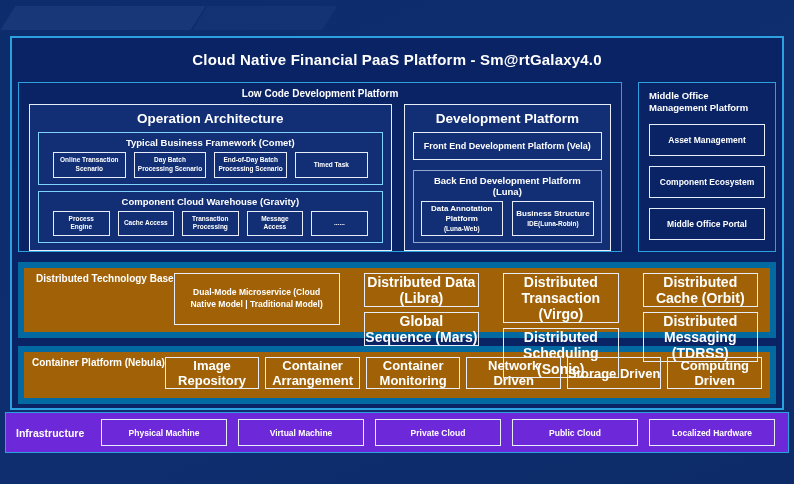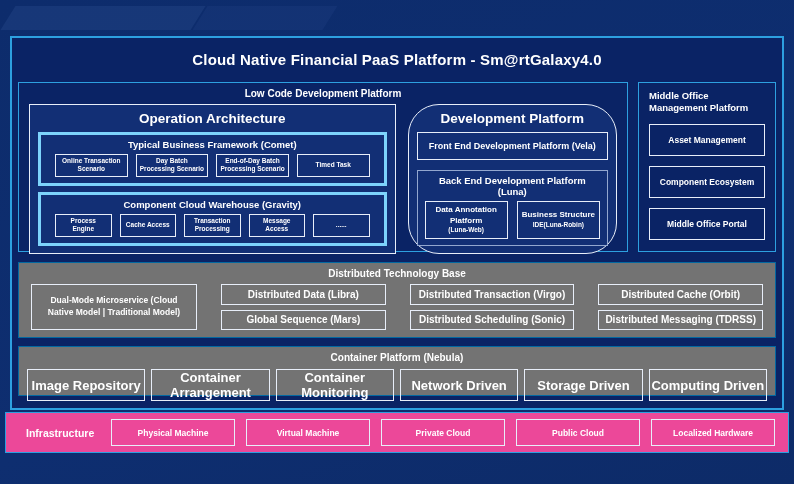--- a/index.html
+++ b/index.html
@@ -14,32 +14,32 @@
   .streak { position: absolute; pointer-events: none; }
   .streak.s1 { left: 8px; top: 6px; width: 190px; height: 24px; background: rgba(120,160,230,0.10); transform: skewX(-32deg); }
   .streak.s2 { left: 200px; top: 6px; width: 130px; height: 24px; background: rgba(120,160,230,0.06); transform: skewX(-32deg); }
 
   .main-frame {
     position: absolute; left: 10px; top: 36px; width: 774px; height: 374px;
     border: 2px solid #2da0e0; background: #0a2365;
   }
   .title { text-align: center; font-weight: bold; font-size: 15px; line-height: 20px; padding: 12px 0; letter-spacing: 0.2px; }
 
-  .upper { display: flex; gap: 10px; padding: 0 6px; height: 170px; }
+  .upper { display: flex; gap: 16px; padding: 0 6px; height: 170px; }
 
   .lcdp { flex: 1; border: 1px solid #2da0e0; padding: 5px 10px 8px; display: flex; flex-direction: column; }
   .lcdp-label { text-align: center; font-size: 10px; font-weight: bold; margin-bottom: 5px; }
   .lcdp-content { display: flex; gap: 12px; flex: 1; }
 
   .panel { border: 1px solid #e8eef9; background: #122f75; padding: 4px 8px 7px; display: flex; flex-direction: column; }
   .oa { flex: 1.82; }
-  .dp { flex: 1; border-radius: 31px; }
+  .dp { flex: 1; }
   .panel-title { text-align: center; font-size: 13.5px; font-weight: bold; padding: 2px 0 6px; }
 
-  .sub-sec { border: 3px solid #7dd3fc; padding: 2px 14px 6px; display: flex; flex-direction: column; flex: 1; }
+  .sub-sec { border: 1px solid #7dd3fc; padding: 2px 14px 6px; display: flex; flex-direction: column; flex: 1; }
   .sub-sec + .sub-sec { margin-top: 6px; }
   .sub-title { text-align: center; font-size: 9.5px; font-weight: bold; padding: 2px 0 4px; }
   .sub-items { display: flex; gap: 8px; flex: 1; }
 
   .leaf {
     border: 1px solid #e8eef9; flex: 1; display: flex; flex-direction: column;
     align-items: center; justify-content: center; text-align: center;
     font-weight: bold; line-height: 1.3; padding: 2px 3px;
   }
   .leaf.tiny { font-size: 6.5px; }
@@ -49,39 +49,39 @@
   .front-end { border: 1px solid #e8eef9; height: 28px; display: flex; align-items: center; justify-content: center; font-size: 9px; font-weight: bold; margin-bottom: 10px; text-align: center; }
   .luna { border: 1px solid #93a7cf; flex: 1; padding: 2px 7px 6px; display: flex; flex-direction: column; }
   .luna-title { text-align: center; font-size: 9.5px; font-weight: bold; padding: 2px 0 4px; }
   .luna-items { display: flex; gap: 9px; flex: 1; }
 
   .momp { flex: 0 0 138px; border: 1px solid #2da0e0; padding: 7px 10px 10px; display: flex; flex-direction: column; }
   .momp-label { font-size: 9.5px; font-weight: bold; line-height: 1.3; }
   .momp-leaf { border: 1px solid #e8eef9; height: 32px; margin-top: 10px; display: flex; align-items: center; justify-content: center; font-size: 8.5px; font-weight: bold; text-align: center; }
   .momp-leaf.first { margin-top: 9px; }
 
-  .band { margin: 0 6px; border: 1px solid #0369a1; background: #737373; display: flex; flex-direction: column; }
+  .band { margin: 0 6px; border: 6px solid #0369a1; background: #a16207; display: flex; flex-direction: row; }
   .band-label { text-align: center; font-size: 10px; font-weight: bold; }
 
   .dtb { margin-top: 10px; height: 76px; padding: 5px 12px 7px; }
   .dtb .band-label { margin-bottom: 5px; }
   .dtb-content { display: flex; gap: 24px; flex: 1; }
   .dual-mode { flex: 0 0 166px; border: 1px solid #e8eef9; display: flex; align-items: center; justify-content: center; text-align: center; font-size: 8.5px; font-weight: bold; line-height: 1.4; padding: 0 12px; }
   .dtb-col { flex: 1; display: flex; flex-direction: column; gap: 5px; }
-  .dtb-leaf { flex: 1; border: 1px solid #e8eef9; display: flex; align-items: center; justify-content: center; font-size: 10px; font-weight: bold; text-align: center; }
+  .dtb-leaf { flex: 1; border: 1px solid #e8eef9; display: flex; align-items: center; justify-content: center; font-size: 14px; font-weight: bold; text-align: center; }
 
-  .nebula { margin-top: 8px; height: 50px; padding: 5px 8px 9px; }
+  .nebula { margin-top: 8px; height: 58px; padding: 5px 8px 9px; }
   .nebula .band-label { margin-bottom: 6px; }
   .nebula-items { display: flex; gap: 6px; flex: 1; }
   .nebula-leaf { flex: 1; border: 1px solid #e8eef9; display: flex; align-items: center; justify-content: center; font-size: 13px; font-weight: bold; text-align: center; }
 
   .infra {
     position: absolute; left: 5px; top: 412px; width: 784px; height: 41px;
-    border: 1px solid #2da0e0; background: #ec4899;
-    display: flex; align-items: center; gap: 11px; padding: 0 13px 0 20px;
+    border: 1px solid #2da0e0; background: #6d28d9;
+    display: flex; align-items: center; gap: 11px; padding: 0 13px 0 10px;
   }
   .infra-label { flex: 0 0 74px; font-size: 10.5px; font-weight: bold; }
   .infra-leaf { flex: 1; border: 1px solid #e8eef9; height: 27px; display: flex; align-items: center; justify-content: center; font-size: 8.5px; font-weight: bold; text-align: center; }
 </style>
 </head>
 <body>
 
 <div class="streak s1"></div>
 <div class="streak s2"></div>
 

